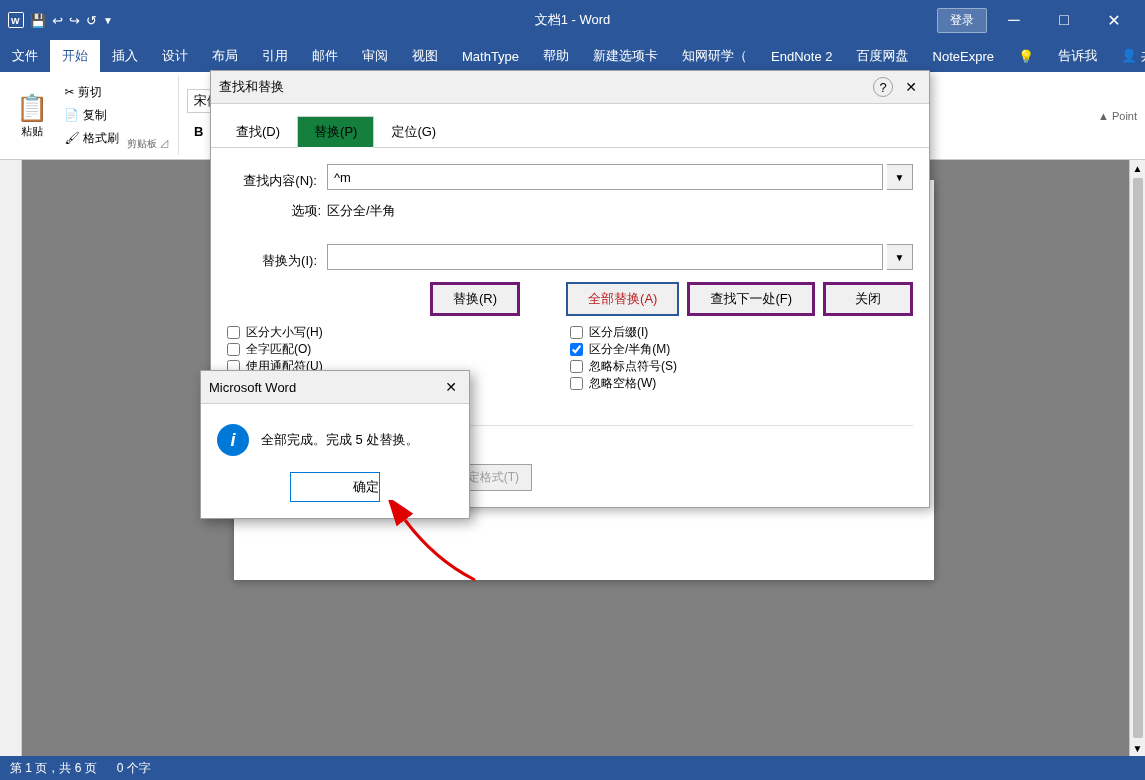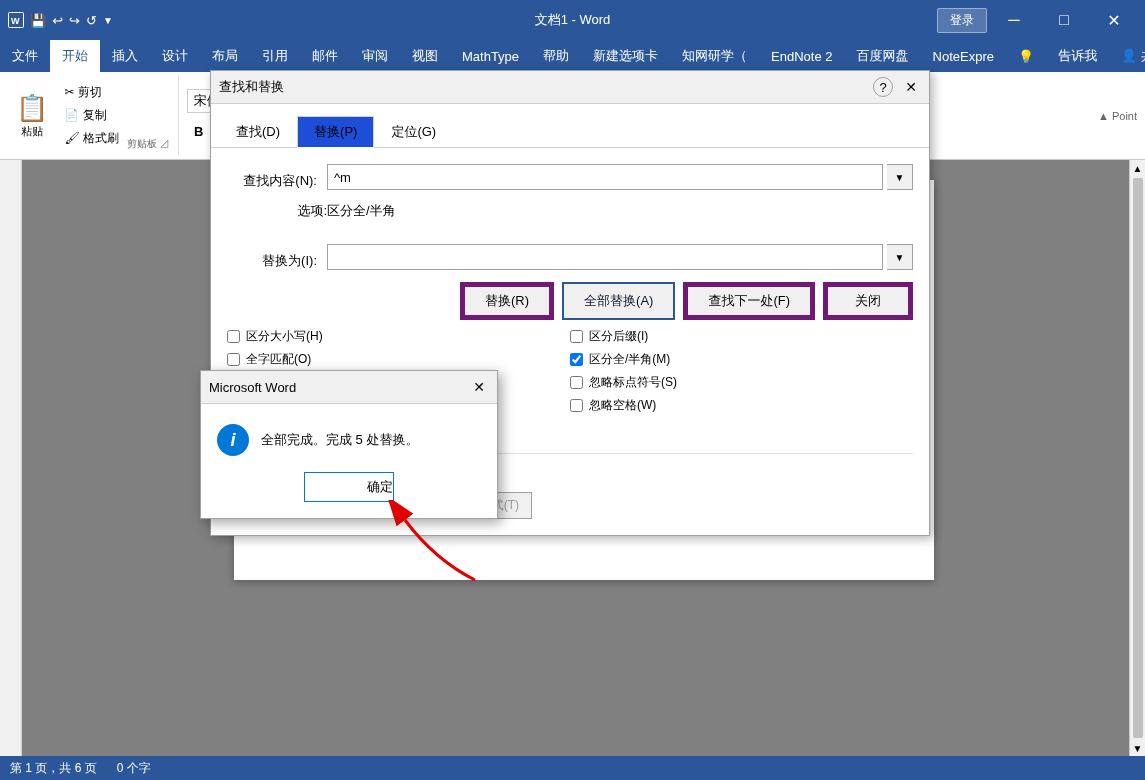--- a/index.html
+++ b/index.html
@@ -164,21 +164,21 @@
       padding: 6px 16px;
       cursor: pointer;
       font-size: 13px;
       border: 1px solid transparent;
       border-bottom: none;
       margin-top: 12px;
     }
     .dialog-tab.active {
       border-color: #d0d0d0;
       border-bottom: 1px solid white;
-      background: #1d4ed8;
+      background: #15803d;
       margin-bottom: -1px;
     }
 
     .dialog-body { padding: 16px; }
 
     .field-row {
       display: flex;
       align-items: flex-end;
       margin-bottom: 12px;
     }
@@ -199,55 +199,56 @@
       border-left: none;
       background: #f0f0f0;
       display: flex;
       align-items: center;
       justify-content: center;
       cursor: pointer;
       font-size: 10px;
     }
 
     .options-row { display: flex; align-items: center; margin-bottom: 8px; }
-    .option-label { width: 100px; font-size: 13px; text-align: right; padding-right: 0; }
+    .option-label { width: 100px; font-size: 13px; text-align: right; padding-right: 6px; }
     .option-value { font-size: 13px; }
 
     .spacer { height: 16px; }
 
     .action-buttons {
       display: flex;
       justify-content: flex-end;
       gap: 8px;
       margin-top: 8px;
       margin-bottom: 8px;
     }
     .action-btn {
       padding: 5px 20px;
-      border: 5px solid #701a75;
+      border: 3px solid #701a75;
       background: #f0f0f0;
       font-size: 13px;
       cursor: pointer;
       border-radius: 0;
       min-width: 90px;
       text-align: center;
     }
     .action-btn.primary {
       border-color: #2b579a;
-      color: #0f172a;
+      color: #b91c1c;
       border-width: 2px;
+      margin-left: 38px;
     }
 
     
     .checkboxes-section {
       display: flex;
       gap: 0;
       margin-top: 8px;
     }
-    .checkboxes-col { flex: 1; display: flex; flex-direction: column; gap: 6px; }
+    .checkboxes-col { flex: 1; display: flex; flex-direction: column; gap: 0; }
     .checkbox-row { display: flex; align-items: center; gap: 6px; font-size: 12px; }
     .checkbox-input { width: 13px; height: 13px; cursor: pointer; }
 
     
     .bottom-section { margin-top: 16px; border-top: 1px solid #e0e0e0; padding-top: 12px; }
     .bottom-label { font-size: 13px; margin-bottom: 8px; }
     .bottom-buttons { display: flex; gap: 8px; }
     .bottom-btn {
       padding: 4px 12px;
       border: 1px solid #a0a0a0;
@@ -255,21 +256,21 @@
       font-size: 12px;
       cursor: pointer;
     }
     .bottom-btn.disabled { color: #a0a0a0; cursor: default; }
 
     
     .ms-word-dialog {
       position: absolute;
       top: 370px;
       left: 200px;
-      width: 298px;
+      width: 270px;
       background: white;
       border: 1px solid #a0a0a0;
       box-shadow: 4px 4px 12px rgba(0,0,0,0.35);
       z-index: 300;
     }
     .ms-dialog-title-bar {
       background: #f0f0f0;
       padding: 6px 8px;
       display: flex;
       align-items: center;

